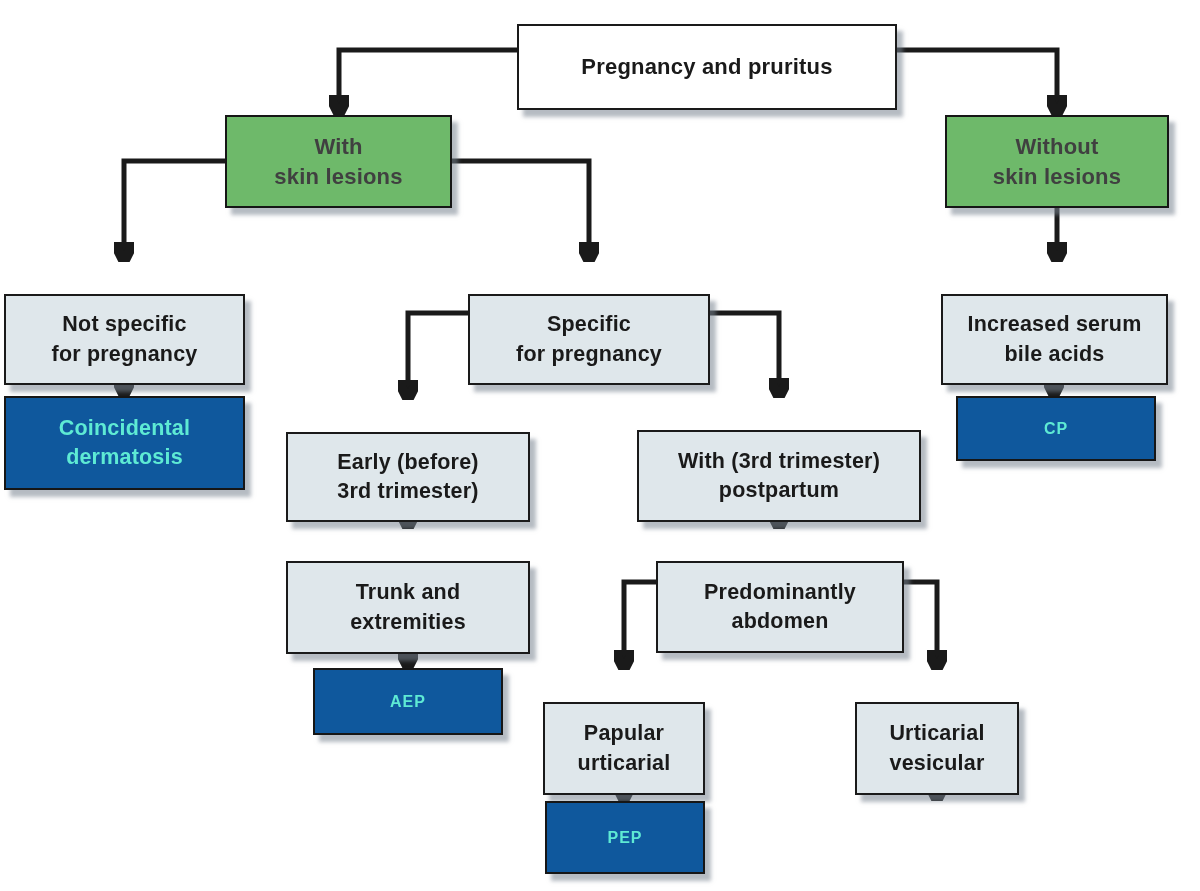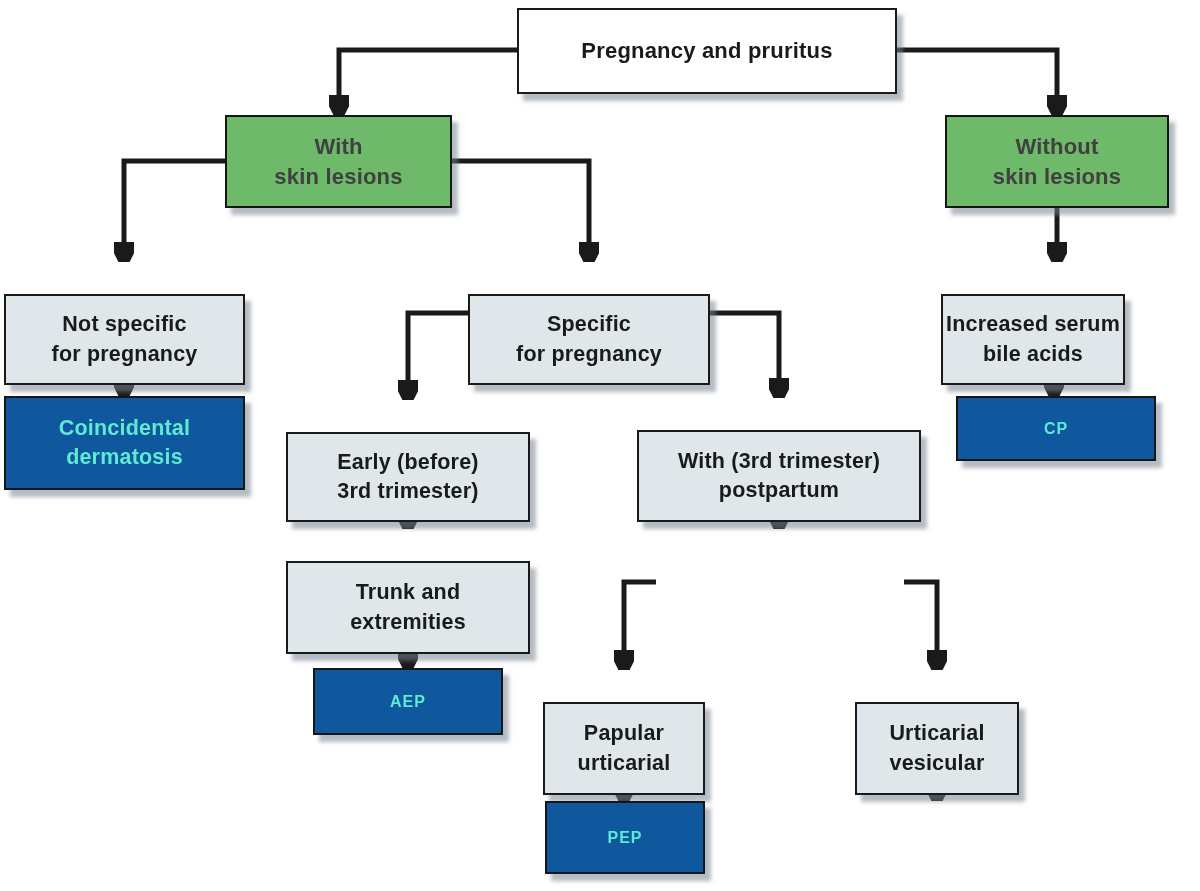--- a/index.html
+++ b/index.html
@@ -45,51 +45,53 @@
     <path d="M 1054 353 V 388" marker-end="url(#arrow)"></path>
     <path d="M 408 490 V 521" marker-end="url(#arrow)"></path>
     <path d="M 779 490 V 521" marker-end="url(#arrow)"></path>
     <path d="M 408 622 V 660" marker-end="url(#arrow)"></path>
     <path d="M 656 582 H 624 V 662" marker-end="url(#arrow)"></path>
     <path d="M 904 582 H 937 V 662" marker-end="url(#arrow)"></path>
     <path d="M 624 763 V 793" marker-end="url(#arrow)"></path>
     <path d="M 937 763 V 793" marker-end="url(#arrow)"></path>
   </svg>
 
-  <div class="node plain" style="left:517px;top:8px;width:380px;height:86px">Pregnancy and pruritus</div>
+  <div class="node plain" style="left:517px;top:24px;width:380px;height:86px">Pregnancy and pruritus</div>
 
   <div class="node green" style="left:225px;top:115px;width:227px;height:93px">With
 skin lesions</div>
 
   <div class="node green" style="left:945px;top:115px;width:224px;height:93px">Without
 skin lesions</div>
 
   <div class="node gray" style="left:4px;top:262px;width:241px;height:91px">Not specific
 for pregnancy</div>
 
   <div class="node gray" style="left:468px;top:262px;width:242px;height:91px">Specific
 for pregnancy</div>
 
-  <div class="node gray" style="left:941px;top:262px;width:184px;height:91px">Increased serum
+  <div class="node gray" style="left:941px;top:262px;width:227px;height:91px">Increased serum
 bile acids</div>
 
   <div class="node blue" style="left:4px;top:396px;width:241px;height:94px">Coincidental
 dermatosis</div>
 
   <div class="node gray" style="left:286px;top:400px;width:244px;height:90px">Early (before)
 3rd trimester)</div>
 
   <div class="node gray" style="left:637px;top:398px;width:284px;height:92px">With (3rd trimester)
 postpartum</div>
 
   <div class="node blue acronym" style="left:956px;top:396px;width:200px;height:65px">CP</div>
 
   <div class="node gray" style="left:286px;top:529px;width:244px;height:93px">Trunk and
 extremities</div>
 
+  <div class="node gray" style="left:656px;top:529px;width:248px;height:92px">Predominantly
+abdomen</div>
 
   <div class="node blue acronym" style="left:313px;top:668px;width:190px;height:67px">AEP</div>
 
   <div class="node gray" style="left:543px;top:670px;width:162px;height:93px">Papular
 urticarial</div>
 
   <div class="node gray" style="left:855px;top:670px;width:164px;height:93px">Urticarial
 vesicular</div>
 
   <div class="node blue acronym" style="left:545px;top:801px;width:160px;height:73px">PEP</div>

